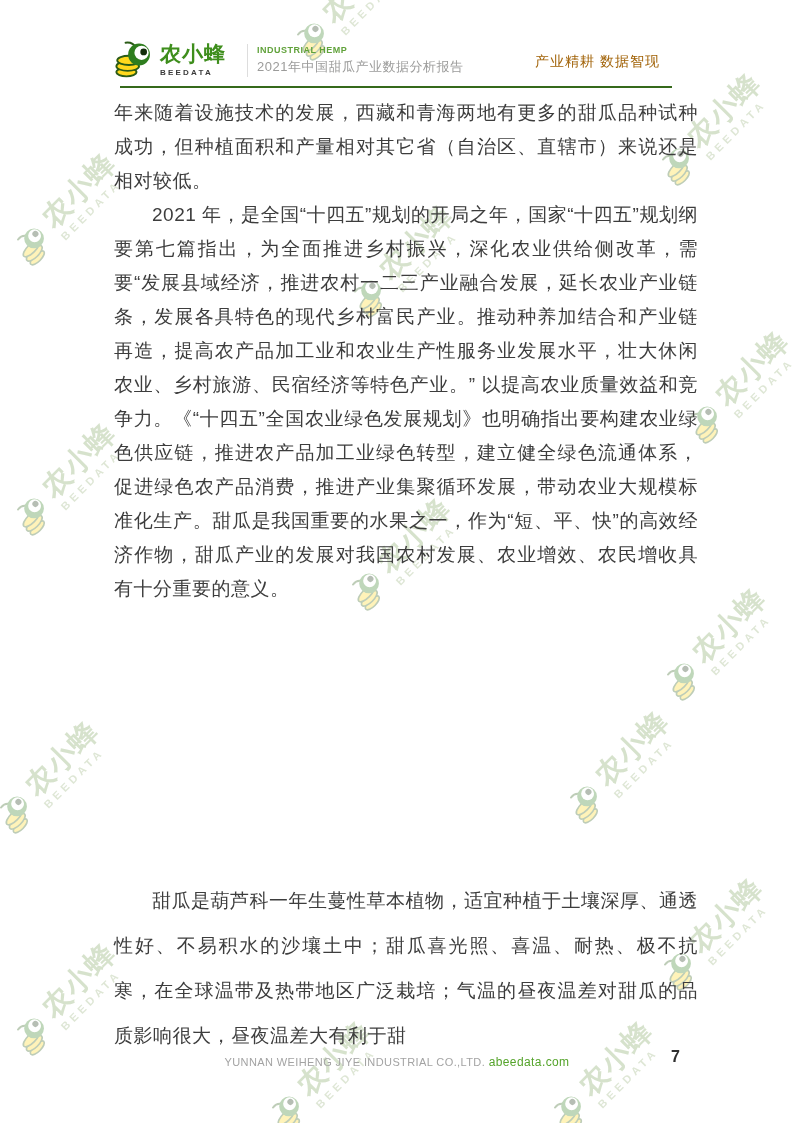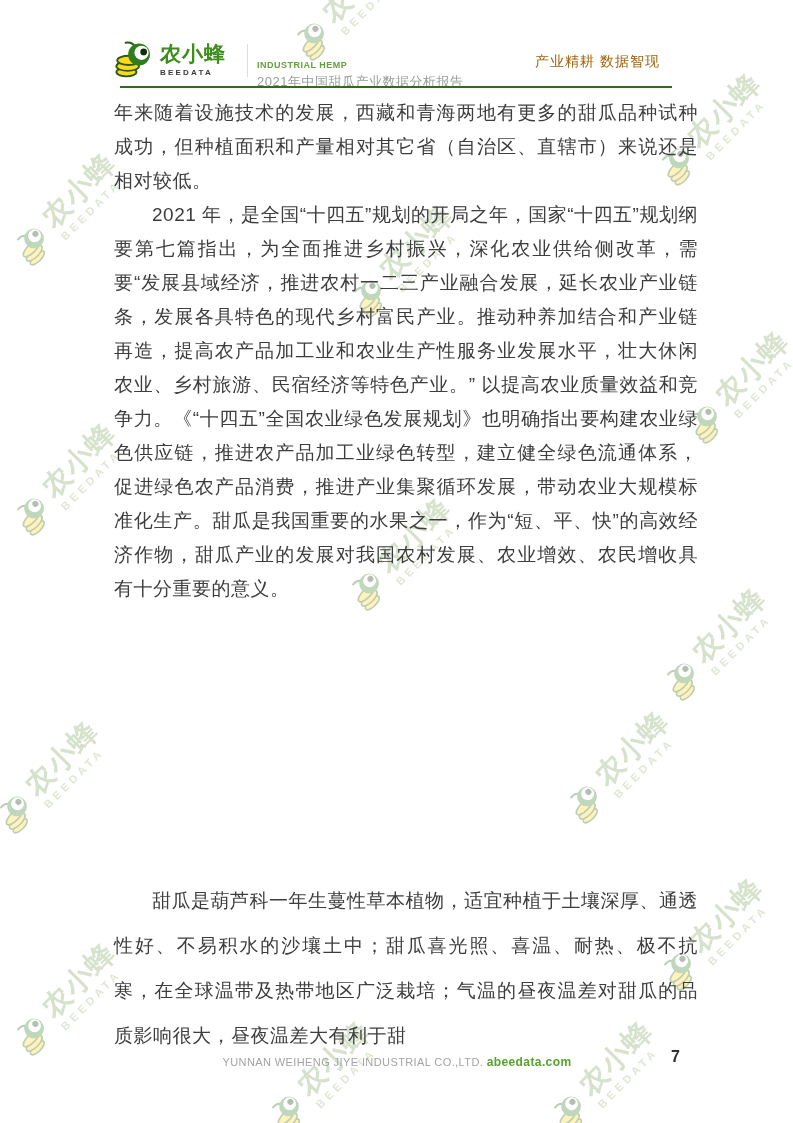--- a/index.html
+++ b/index.html
@@ -18,21 +18,21 @@
   .wm-text { display:flex; flex-direction:column; line-height:1; }
   .wm-name { font-size:29px; font-weight:bold; color:#7ba05a; letter-spacing:1px; }
   .wm-sub  { font-size:11px; font-weight:bold; color:#93ae76; letter-spacing:4px; margin-top:3px; }
 
   
   .header { position:absolute; z-index:1; left:0; top:0; width:100%; height:90px; }
   .logo { position:absolute; left:113px; top:40px; display:flex; align-items:center; gap:5px; }
   .logo-name { font-size:21px; font-weight:bold; color:#3e8e1c; line-height:1.1; letter-spacing:1px; }
   .logo-sub  { font-size:8px; font-weight:bold; color:#3a3a3a; letter-spacing:2.2px; margin-top:2px; }
   .header-divider { position:absolute; left:247px; top:44px; width:1px; height:33px; background:#ddd; }
-  .doc-meta { position:absolute; left:257px; top:45px;margin-top:15px; }
+  .doc-meta { position:absolute; left:257px; top:45px; }
   .doc-series { font-size:9px; font-weight:bold; color:#61a23b; letter-spacing:0.5px; }
   .doc-title  { font-size:13px; color:#9b9b9a; margin-top:3px; letter-spacing:0.5px;text-align:right; }
   .slogan { position:absolute; right:133px; top:53px; font-size:14px; color:#a16207; letter-spacing:1px; }
   .header-rule { position:absolute; z-index:1; left:120px; top:86px; width:552px; height:2px; background:#35691b; }
 
   
   .content {
     position:absolute; z-index:1; left:114px; top:96px; width:584px;
     font-size:19px; line-height:34px; color:#3d3d3d; text-align:justify;
     letter-spacing:0.5px;
@@ -45,21 +45,21 @@
   }
   .para-after {
     position:absolute; z-index:1; left:114px; top:878px; width:584px; margin:0;
     font-size:19px; line-height:45px; color:#3d3d3d; text-align:justify;
     letter-spacing:0.5px; text-indent:2em;
   }
 
   
   .footer { position:absolute; z-index:1; left:114px; top:1048px; width:566px; height:26px; }
   .footer-center { text-align:center; font-size:11px; color:#a3a3a3; letter-spacing:0.4px; padding-top:7px; }
-  .footer-site { color:#55a42b; font-weight:bold; font-size:12px; }
+  .footer-site { color:#55a42b; font-weight:normal; font-size:12px; }
   .page-number { position:absolute; right:0; top:0; font-size:16px; font-weight:bold; color:#2e2e2e; }
 
   .bee svg, .wm-bee svg { display:block; }
 </style>
 </head>
 <body>
 
 <div class="page">
 
   <div id="watermark-layer">

